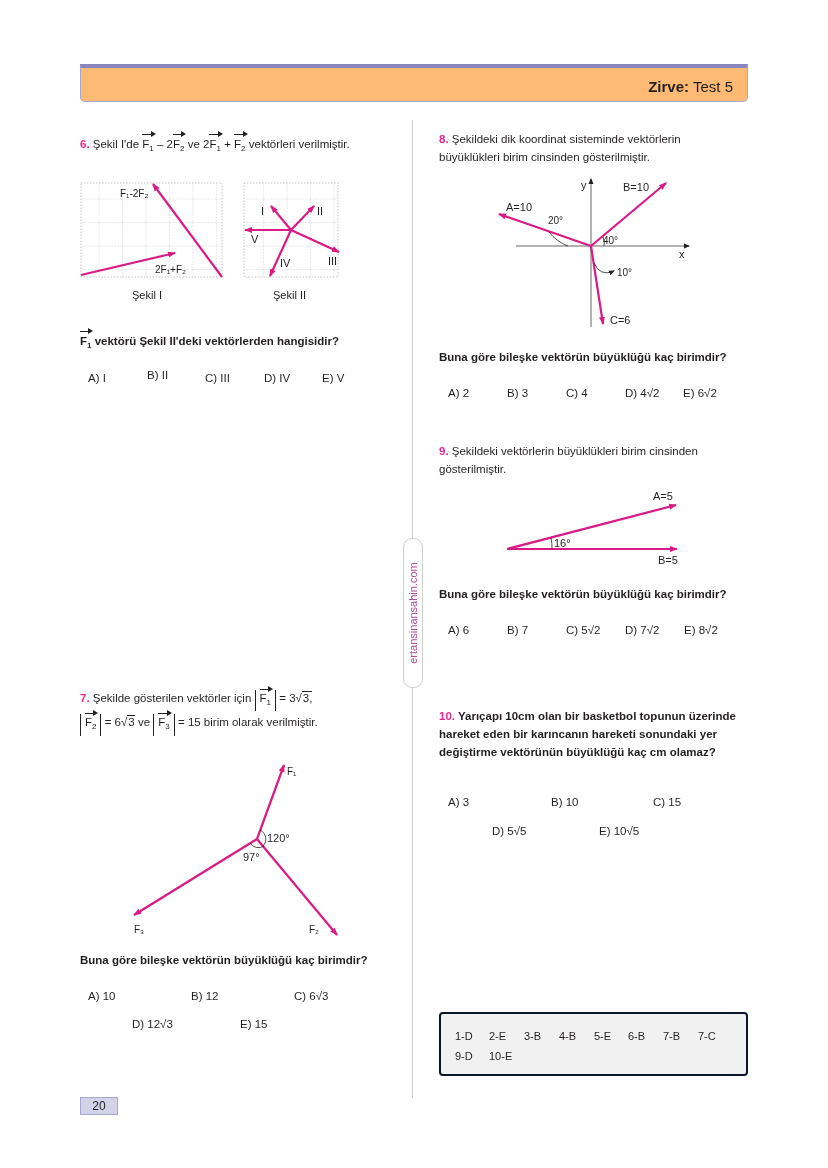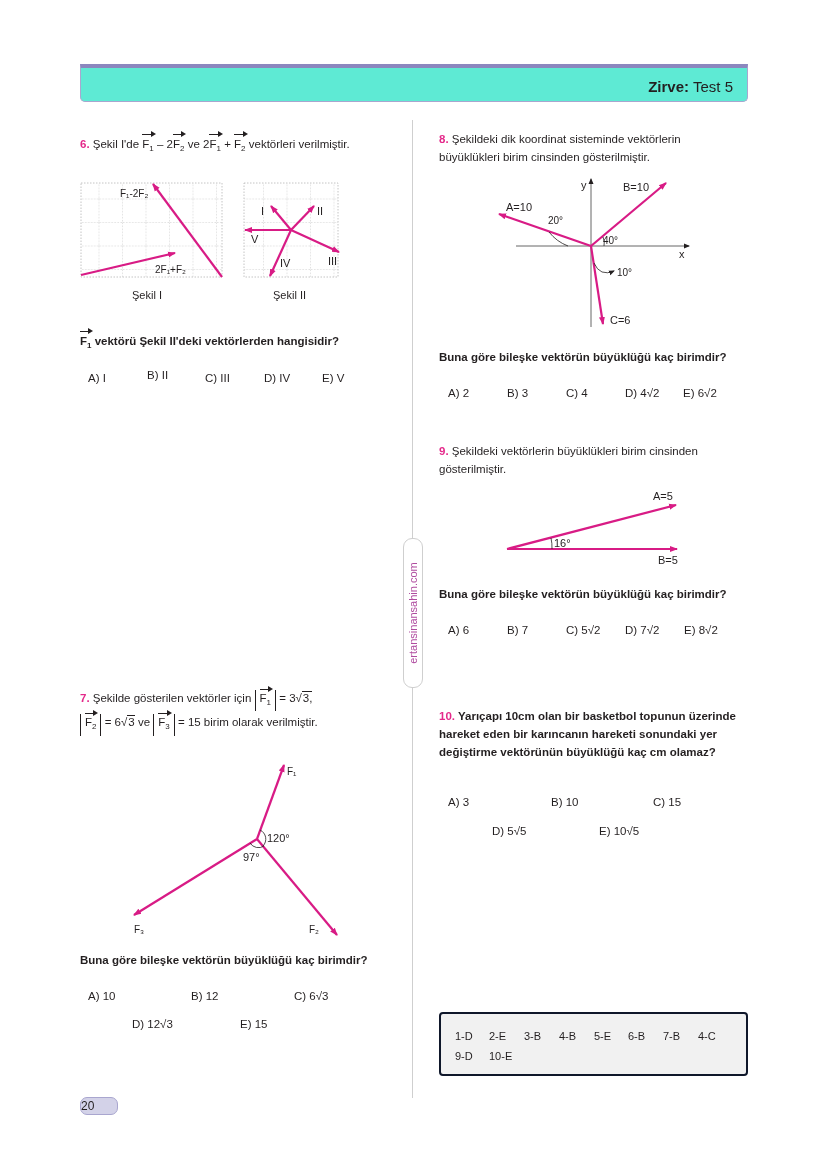--- a/index.html
+++ b/index.html
@@ -1,33 +1,33 @@
 <!DOCTYPE html>
 <html><head>
 <meta charset="utf-8">
 <style>
   html, body { margin:0; padding:0; }
   body { width:828px; height:1168px; background:#ffffff; position:relative; overflow:hidden;
          font-family:"Liberation Sans", sans-serif; color:#231f20; }
   .abs { position:absolute; }
-  .header-bar { left:80px; top:64px; width:668px; height:38px; background:#5eead4;
+  .header-bar { left:80px; top:64px; width:668px; height:38px; background:#fdba74;
                 border:1px solid #a9a6cf; border-top:4px solid #8b87be; border-radius:0 0 5px 5px; box-sizing:border-box; }
   .header-title { right:14px; top:10px; font-size:15px; color:#231f20; }
   .header-title b { font-weight:bold; }
   .qnum { color:#e4298a; font-weight:bold; }
   .qtext { font-size:11.5px; line-height:18px; }
   .bold { font-weight:bold; }
   .opt { font-size:11.5px; position:absolute; white-space:nowrap; }
   .divider { left:412px; top:120px; width:1px; height:978px; background:#cfcfcf; }
   .watermark { left:403px; top:538px; width:18px; height:148px; background:#fff; border:1px solid #cfcfcf; border-radius:9px; }
   .watermark span { position:absolute; left:50%; top:50%; transform:translate(-50%,-50%) rotate(-90deg);
                     font-size:11px; color:#b04ca0; white-space:nowrap; }
   .answer-box { left:439px; top:1012px; width:309px; height:64px; background:#f1f1f1; border:2px solid #0f172a; border-radius:4px; box-sizing:border-box; }
   .ans { position:absolute; font-size:11px; }
-  .page-num { left:80px; top:1097px; width:38px; height:18px; background:#d3d2e8; border:1px solid #a9a6cf; border-radius:7px; box-sizing:border-box; text-align:left; font-size:12px; line-height:16px; }
+  .page-num { left:80px; top:1097px; width:38px; height:18px; background:#d3d2e8; border:1px solid #a9a6cf; border-radius:0; box-sizing:border-box; text-align:center; font-size:12px; line-height:16px; }
   .vec { position:relative; display:inline-block; }
   .vec::before { content:""; position:absolute; left:0; right:0; top:-1px; border-top:1px solid #231f20; }
   .vec::after { content:""; position:absolute; right:-2px; top:-4px; border-left:5px solid #231f20; border-top:3px solid transparent; border-bottom:3px solid transparent; }
   sub { font-size:8px; }
   .abs-bar { display:inline-block; border-left:1px solid #231f20; border-right:1px solid #231f20; padding:0 4px; line-height:16px; }
   .sqrt { display:inline-block; border-top:1px solid #231f20; padding-left:1px; line-height:12px; }
   svg text { font-family:"Liberation Sans", sans-serif; }
 </style>
 </head>
 <body>
@@ -184,18 +184,18 @@
 <div class="opt" style="left:599px;top:825px;">E) 10√5</div>
 
 <div class="abs answer-box">
   <span class="ans" style="left:14px;top:16px;">1-D</span>
   <span class="ans" style="left:48px;top:16px;">2-E</span>
   <span class="ans" style="left:83px;top:16px;">3-B</span>
   <span class="ans" style="left:118px;top:16px;">4-B</span>
   <span class="ans" style="left:153px;top:16px;text-align:center;">5-E</span>
   <span class="ans" style="left:187px;top:16px;">6-B</span>
   <span class="ans" style="left:222px;top:16px;">7-B</span>
-  <span class="ans" style="left:257px;top:16px;">4-C</span>
+  <span class="ans" style="left:257px;top:16px;">7-C</span>
   <span class="ans" style="left:14px;top:36px;">9-D</span>
   <span class="ans" style="left:48px;top:36px;">10-E</span>
 </div>
 
 <div class="abs page-num">20</div>
 
 </body></html>

